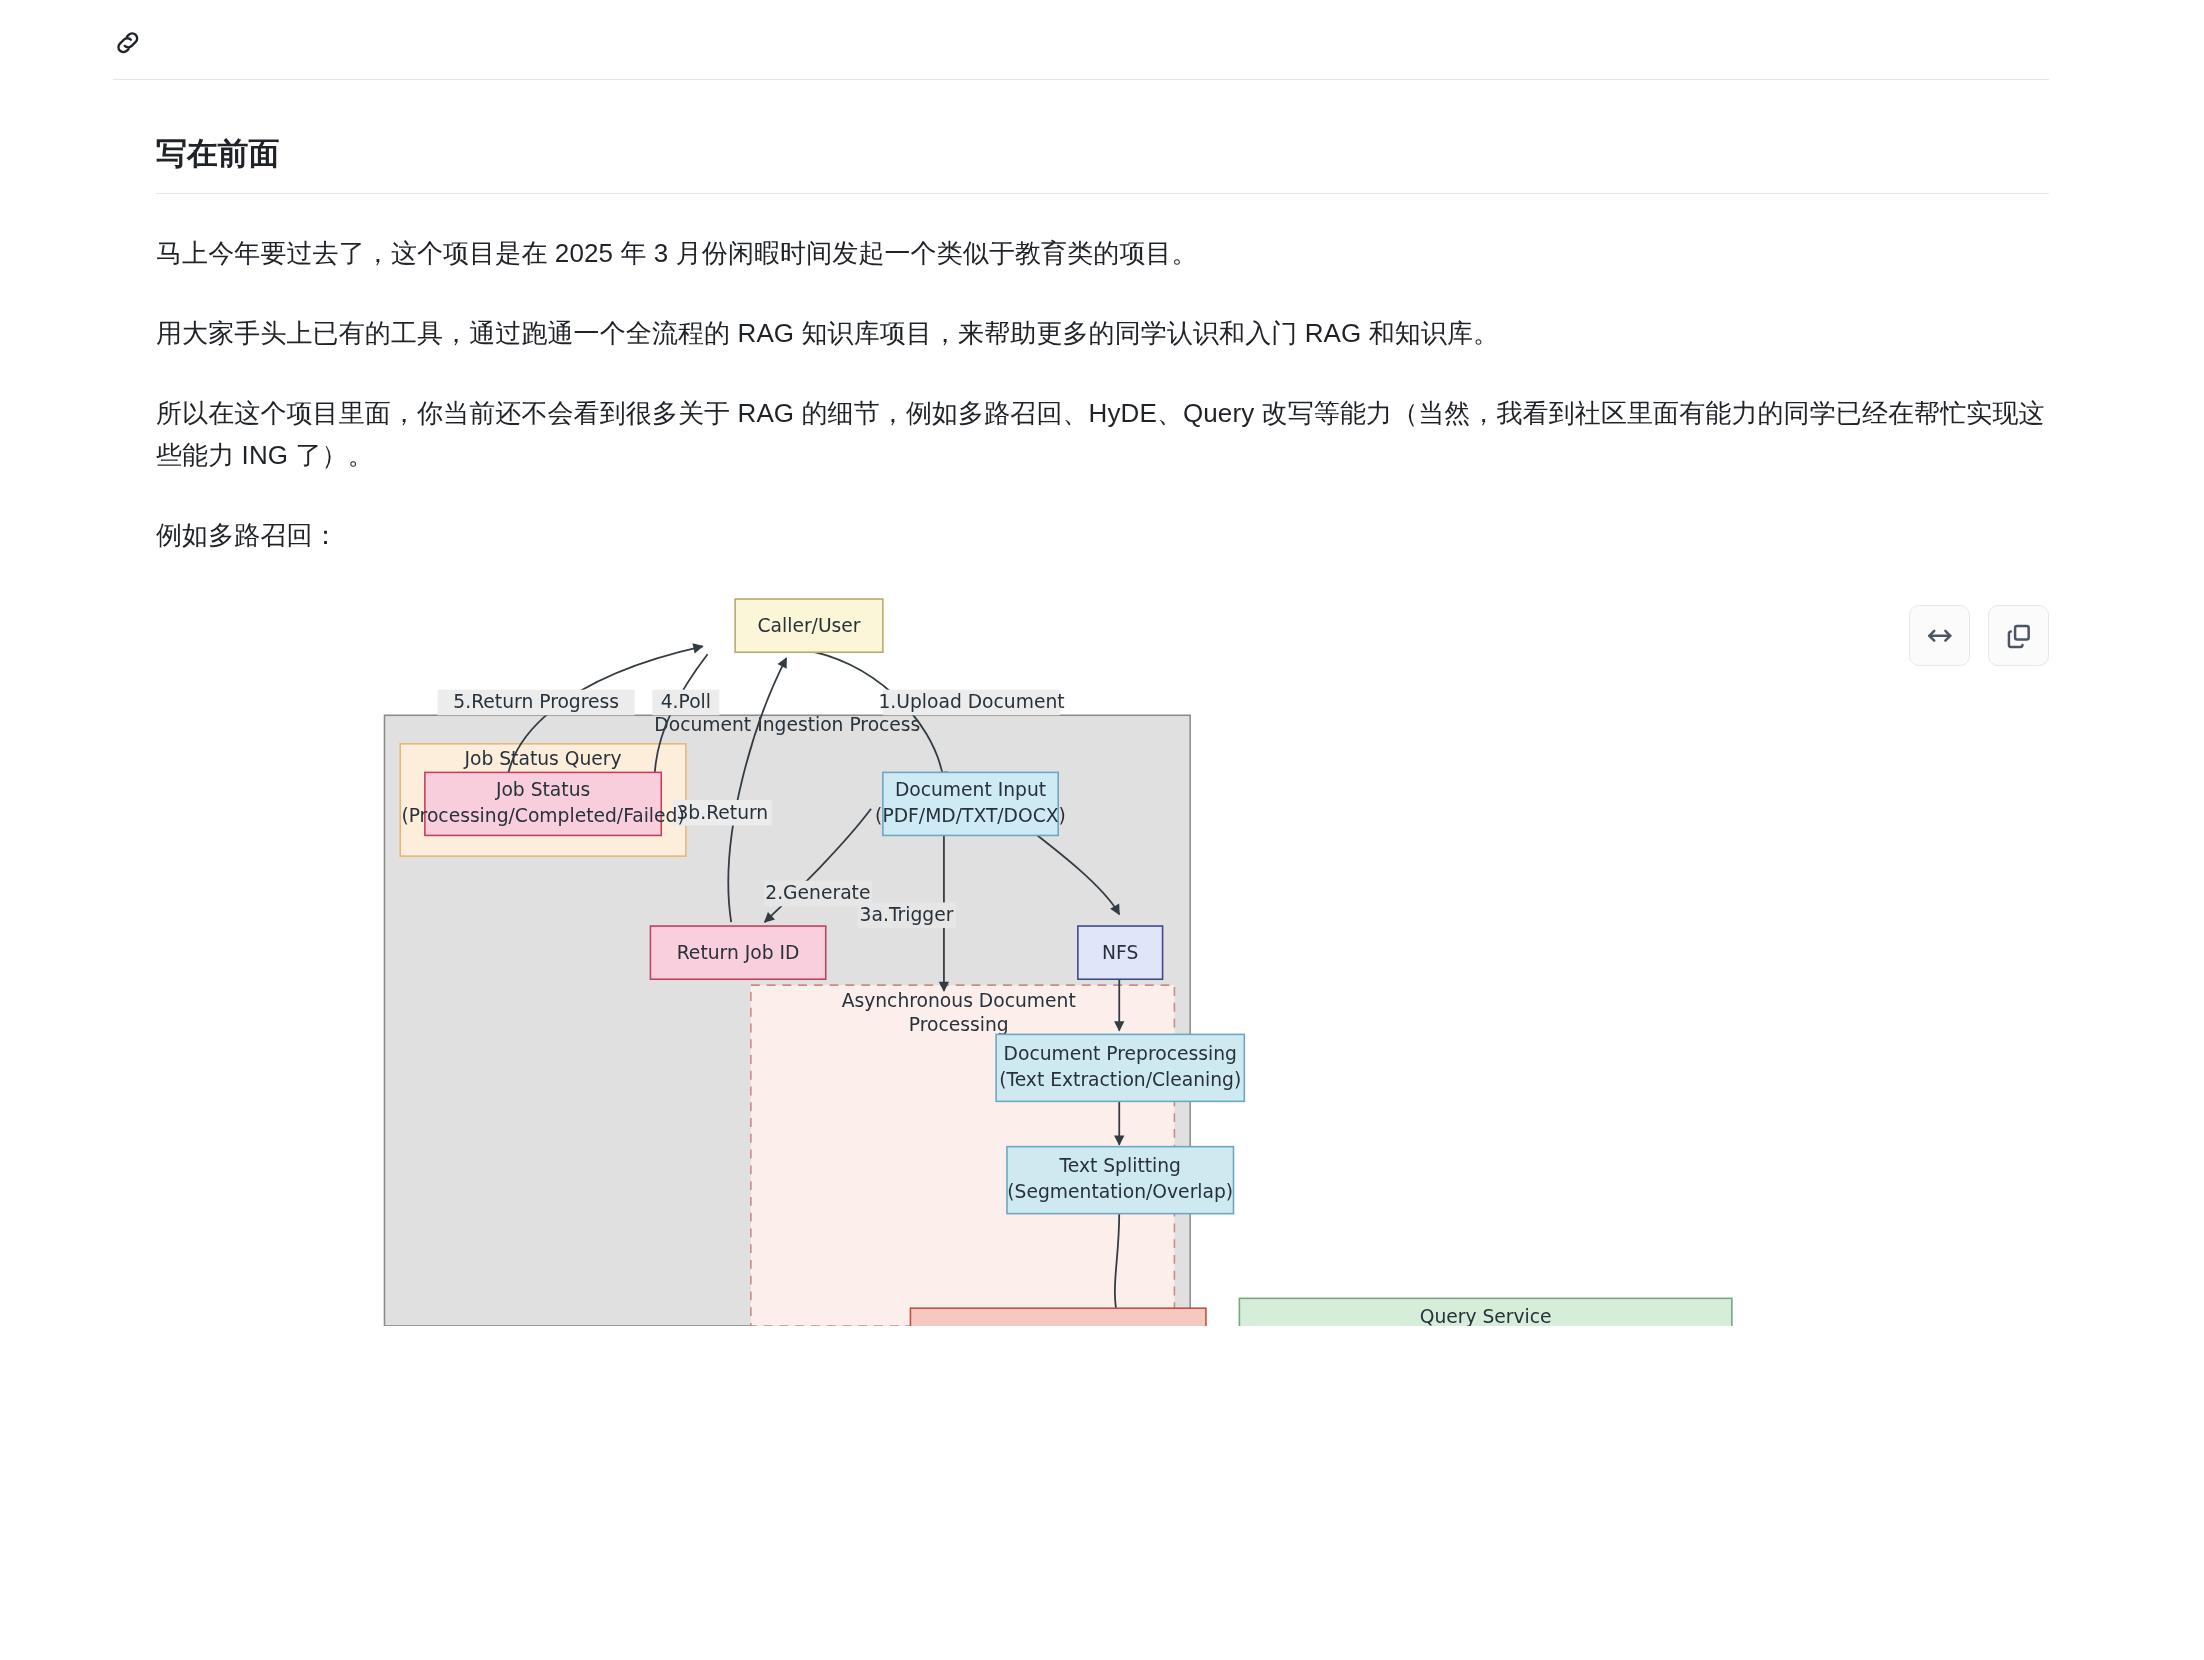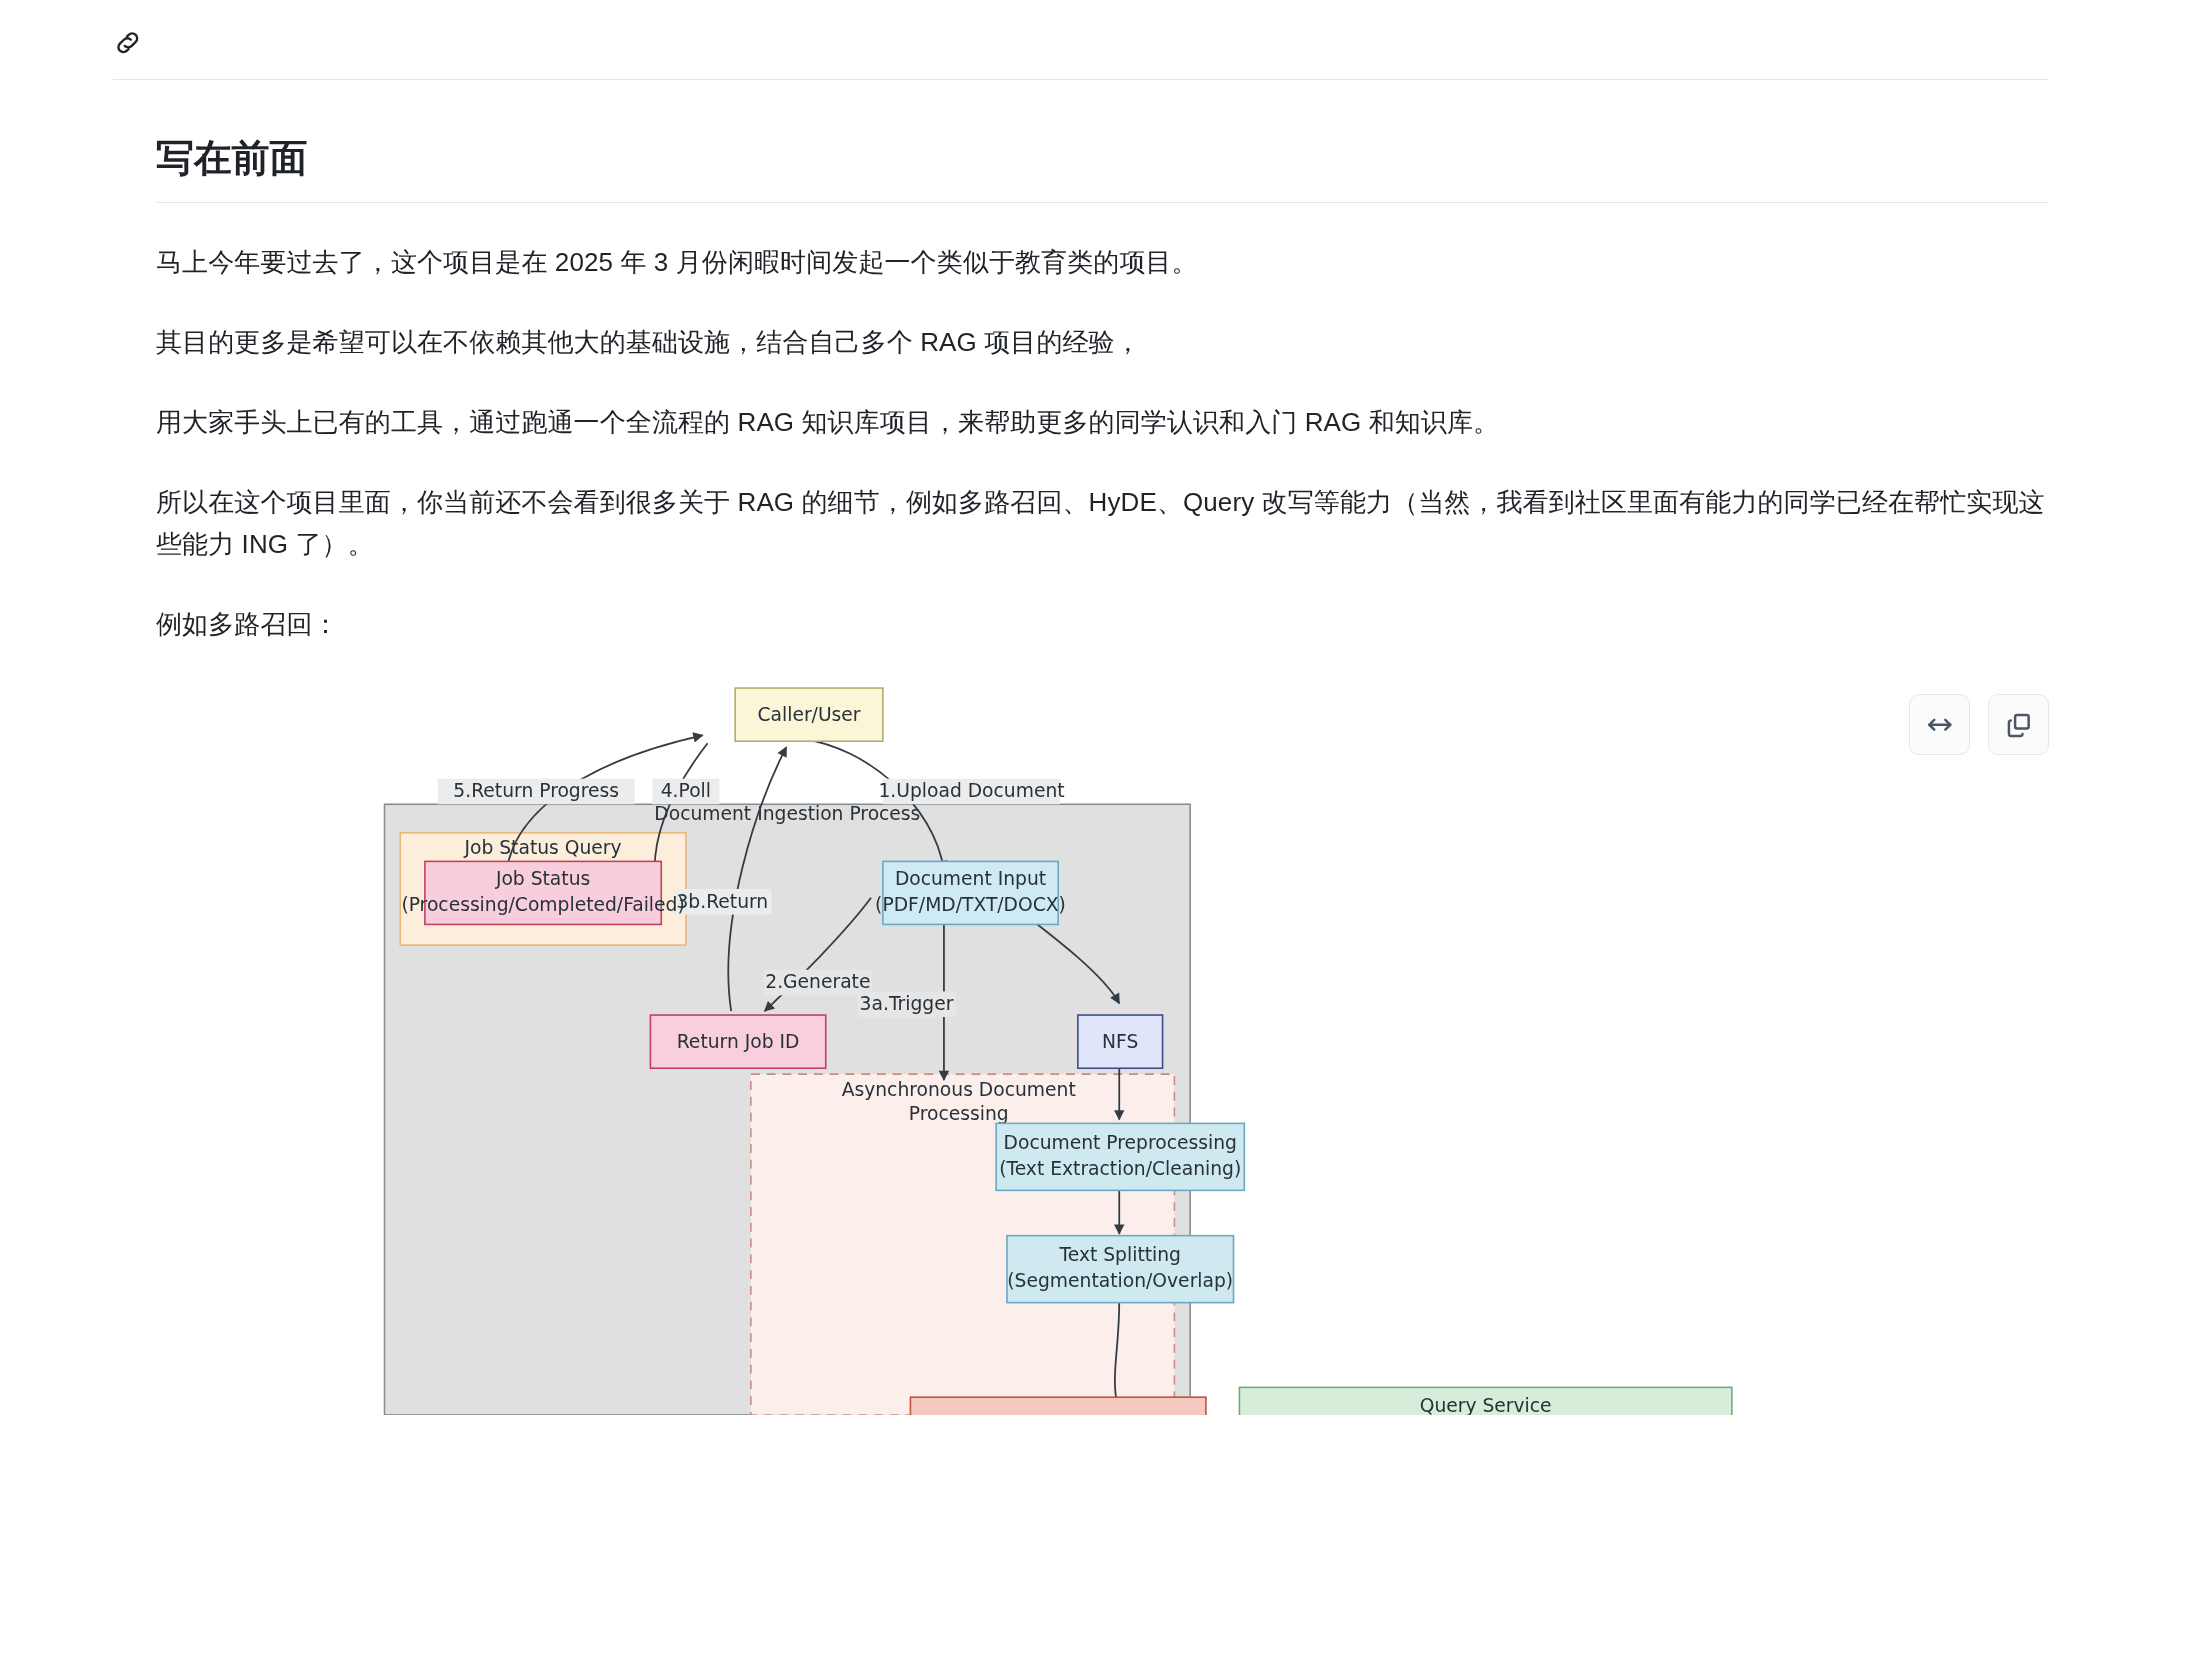--- a/index.html
+++ b/index.html
@@ -40,21 +40,21 @@
   .page-title {
     font-size: 52px;
     line-height: 1.22;
     font-weight: bold;
     letter-spacing: -0.5px;
     margin: 0;
     white-space: nowrap;
   }
 
   .section-heading {
-    font-size: 38px;
+    font-size: 31px;
     font-weight: bold;
     margin: 53px 0 0 0;
     padding-bottom: 17.7px;
     border-bottom: 1px solid #e3e6ea;
     letter-spacing: -0.2px;
   }
 
   .para {
     font-size: 26px;
     line-height: 1.62;
@@ -127,21 +127,20 @@
       <svg viewBox="0 0 24 24" fill="none" stroke="currentColor" stroke-width="1.9" stroke-linecap="round">
         <path d="M9.5 14.5a4 4 0 0 0 5.7 0l3.2-3.2a4 4 0 0 0-5.7-5.7l-1.4 1.4"></path>
         <path d="M14.5 9.5a4 4 0 0 0-5.7 0l-3.2 3.2a4 4 0 0 0 5.7 5.7l1.4-1.4"></path>
       </svg>
     </span>
   </div>
 
   <h2 class="section-heading">写在前面</h2>
 
   <p class="para">马上今年要过去了，这个项目是在 2025 年 3 月份闲暇时间发起一个类似于教育类的项目。</p>
-  <p class="para">其目的更多是希望可以在不依赖其他大的基础设施，结合自己多个 RAG 项目的经验，</p>
   <p class="para">用大家手头上已有的工具，通过跑通一个全流程的 RAG 知识库项目，来帮助更多的同学认识和入门 RAG 和知识库。</p>
   <p class="para">所以在这个项目里面，你当前还不会看到很多关于 RAG 的细节，例如多路召回、HyDE、Query 改写等能力（当然，我看到社区里面有能力的同学已经在帮忙实现这些能力 ING 了）。</p>
   <p class="para">例如多路召回：</p>
 
   <div class="diagram-wrap">
 
     <div class="diagram-toolbar">
       <button class="tool-btn">
         <span>
           <svg viewBox="0 0 24 24" fill="none" stroke="currentColor" stroke-width="2" stroke-linecap="round" stroke-linejoin="round">

